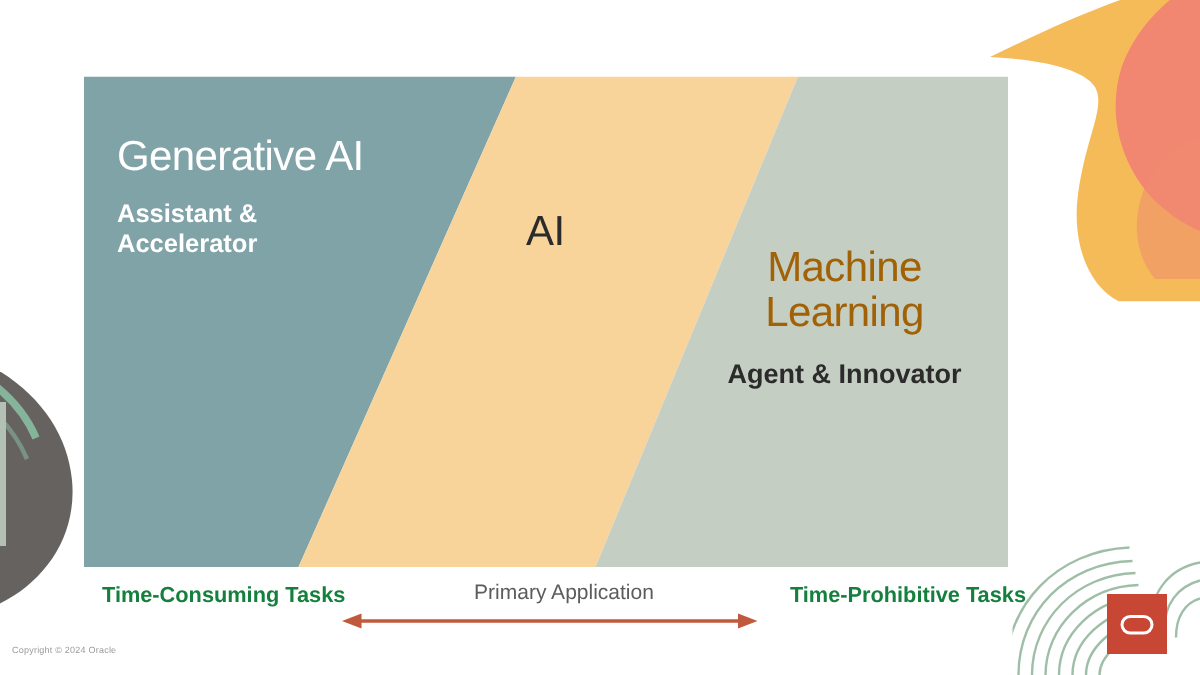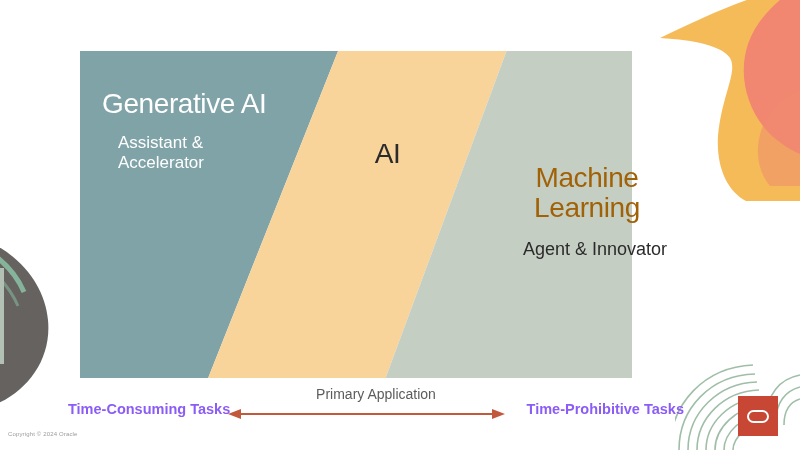--- a/index.html
+++ b/index.html
@@ -18,39 +18,38 @@
   
   .deco { position:absolute; pointer-events:none; }
 
   #deco-topright { top:-4px; right:0; width:150px; height:205px; }
   #deco-left     { top:248px; left:-34px; width:118px; height:160px; }
   #deco-bottomright { bottom:0; right:0; width:125px; height:95px; }
 
   
   #diagram {
     position:absolute;
-    left:80px; top:51px;
-    width:552px; height:327px;
+    left:56px; top:51px;
+    width:616px; height:327px;
   }
   #diagram svg { display:block; width:100%; height:100%; }
 
   .band-label {
     position:absolute;
     text-align:center;
   }
   .band-title {
     font-weight:400;
     line-height:1.08;
     letter-spacing:-0.4px;
   }
   .band-sub {
-    font-weight:400;
+    font-weight:700;
     line-height:1.18;
     margin-top:9px;
-    margin-left:16px;
   }
 
   
   #label-genai { left:22px; top:38px; width:185px; text-align:left; }
   #label-genai .band-title { font-size:28px; color:#ffffff; }
   #label-genai .band-sub   { font-size:17px; color:#ffffff; margin-top:14px; }
 
   
   #label-ai { left:215px; top:88px; width:185px; }
   #label-ai .band-title { font-size:28px; color:#2b2b2b; }
@@ -61,22 +60,22 @@
   #label-ml .band-title { font-size:28px; color:#a16207; }
   #label-ml .band-sub   { font-size:18px; color:#2b2b2b; margin-top:16px; }
 
   
   #axis-row {
     position:absolute;
     left:68px; top:385px;
     width:616px; height:22px;
   }
   .axis-end {
-    position:absolute; top:16px;
-    font-size:14.5px; font-weight:700; color:#8b5cf6;
+    position:absolute; top:4px;
+    font-size:14.5px; font-weight:700; color:#15803d;
     white-space:nowrap;
   }
   #axis-left  { left:0; }
   #axis-right { right:0; }
   #axis-mid {
     position:absolute; left:0; right:0; top:1px;
     text-align:center;
     font-size:14px; font-weight:400; color:#5c5c5c;
   }
 

